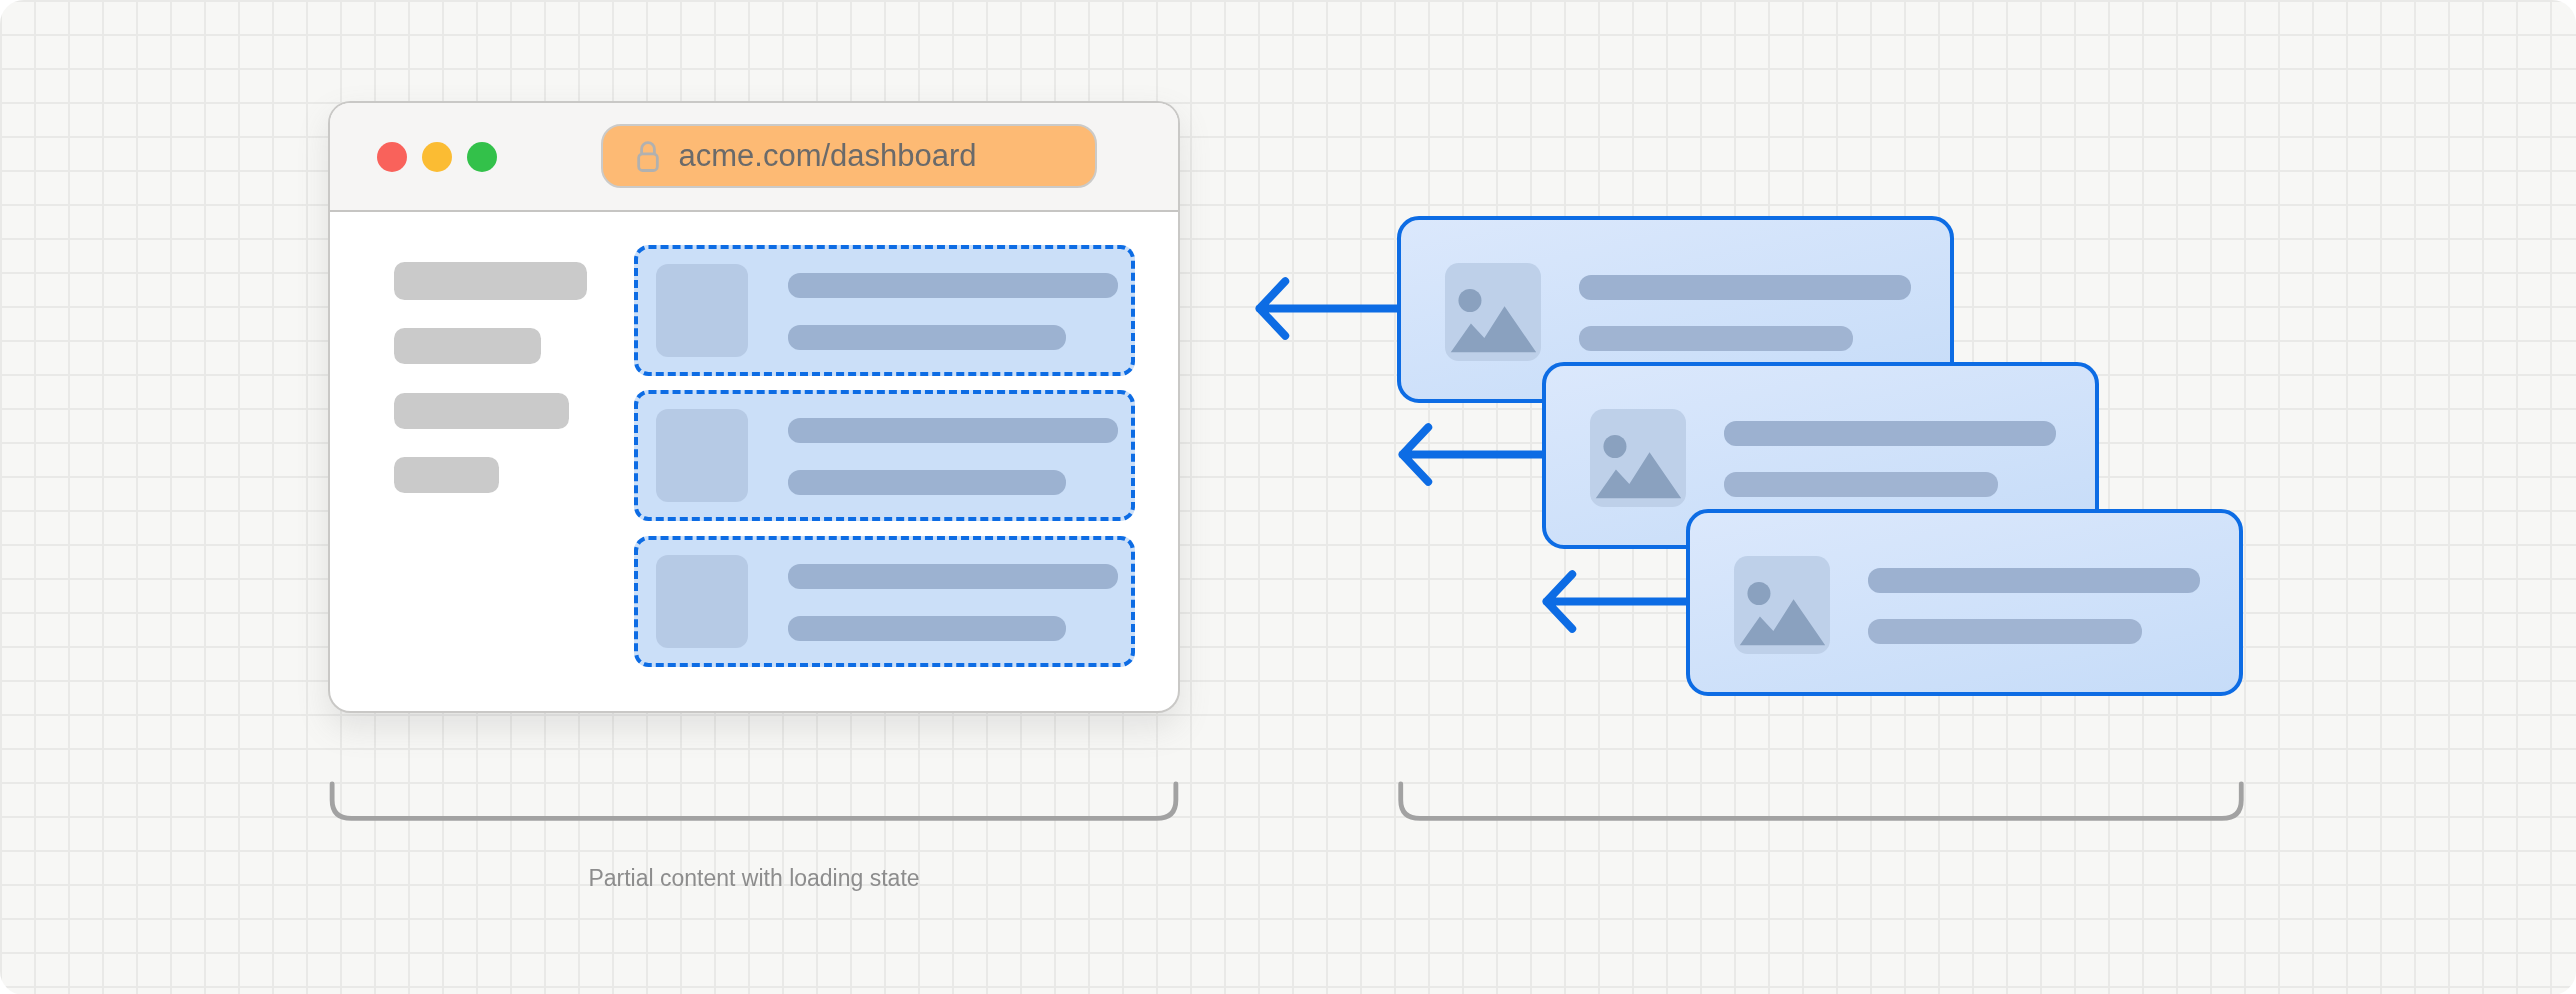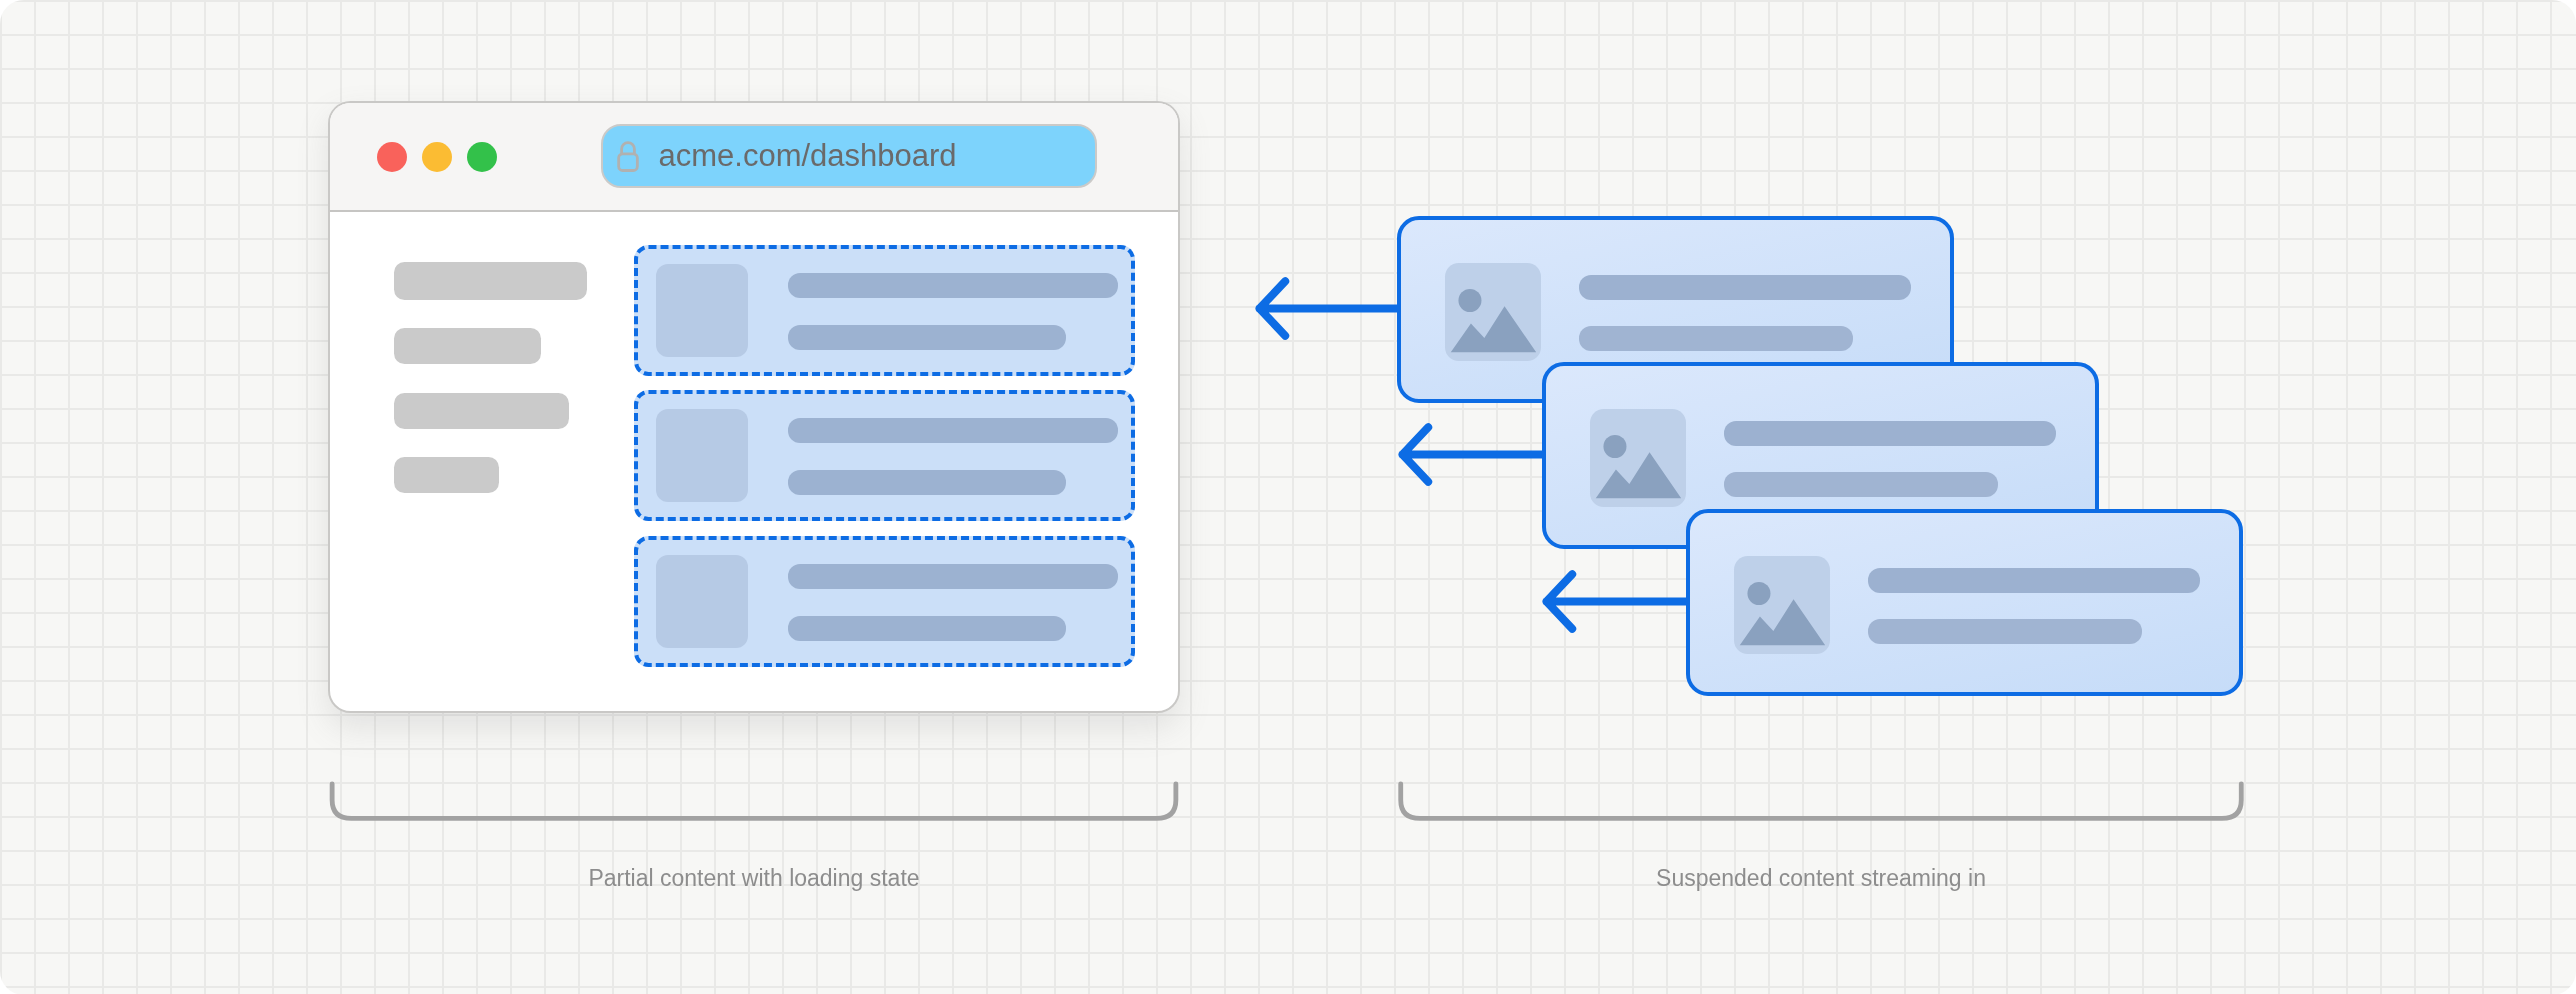--- a/index.html
+++ b/index.html
@@ -46,27 +46,27 @@
     border-radius: 50%;
     top: 39px;
   }
   .tl-red    { left: 47px;  background: #f9625b; }
   .tl-yellow { left: 92px; background: #fbbc33; }
   .tl-green  { left: 137px; background: #33c14a; }
   .url-bar {
     position: absolute;
     left: 271px; top: 21px;
     width: 496px; height: 64px;
-    background: #7dd3fc;
+    background: #fdba74;
     border: 2.4px solid #cbcac8;
     border-radius: 20px;
     box-sizing: border-box;
     display: flex;
     align-items: center;
-    padding-left: 9px;
+    padding-left: 29px;
   }
   .url-text {
     font-size: 31px;
     color: #6a6a6a;
     margin-left: 14.5px;
     white-space: nowrap;
   }
 
   
   .sbar {
@@ -231,16 +231,15 @@
   </div>
 
   <svg class="bracket-svg" style="left:328px; top:779px;" width="852" height="45" viewBox="0 0 1058 56">
     <path d="M4 6 V26 Q4 49 28 49 H1030 Q1054 49 1054 26 V6" fill="none" stroke="#a2a2a2" stroke-width="6" stroke-linecap="round"></path>
   </svg>
   <svg class="bracket-svg" style="left:1397px; top:779px;" width="848" height="45" viewBox="0 0 1054 56">
     <path d="M4 6 V26 Q4 49 28 49 H1026 Q1050 49 1050 26 V6" fill="none" stroke="#a2a2a2" stroke-width="6" stroke-linecap="round"></path>
   </svg>
 
   <div class="caption caption-left">Partial content with loading state</div>
-  <div class="caption caption-right">Suspended content streaming in</div>
 
 </div>
 
 
 </body></html>

